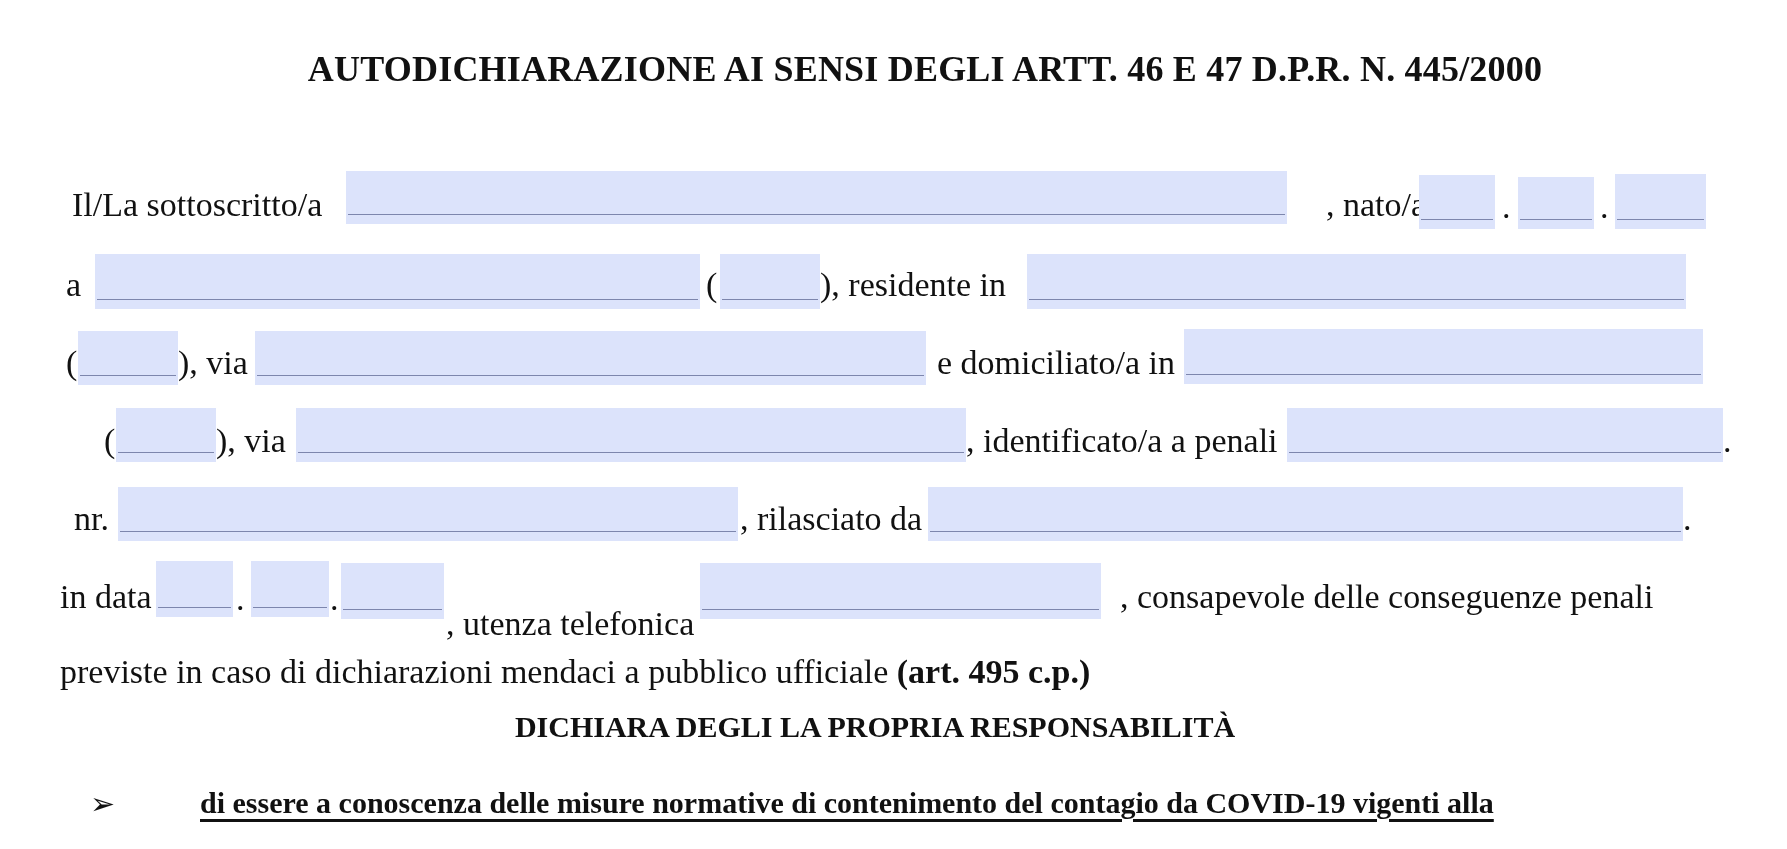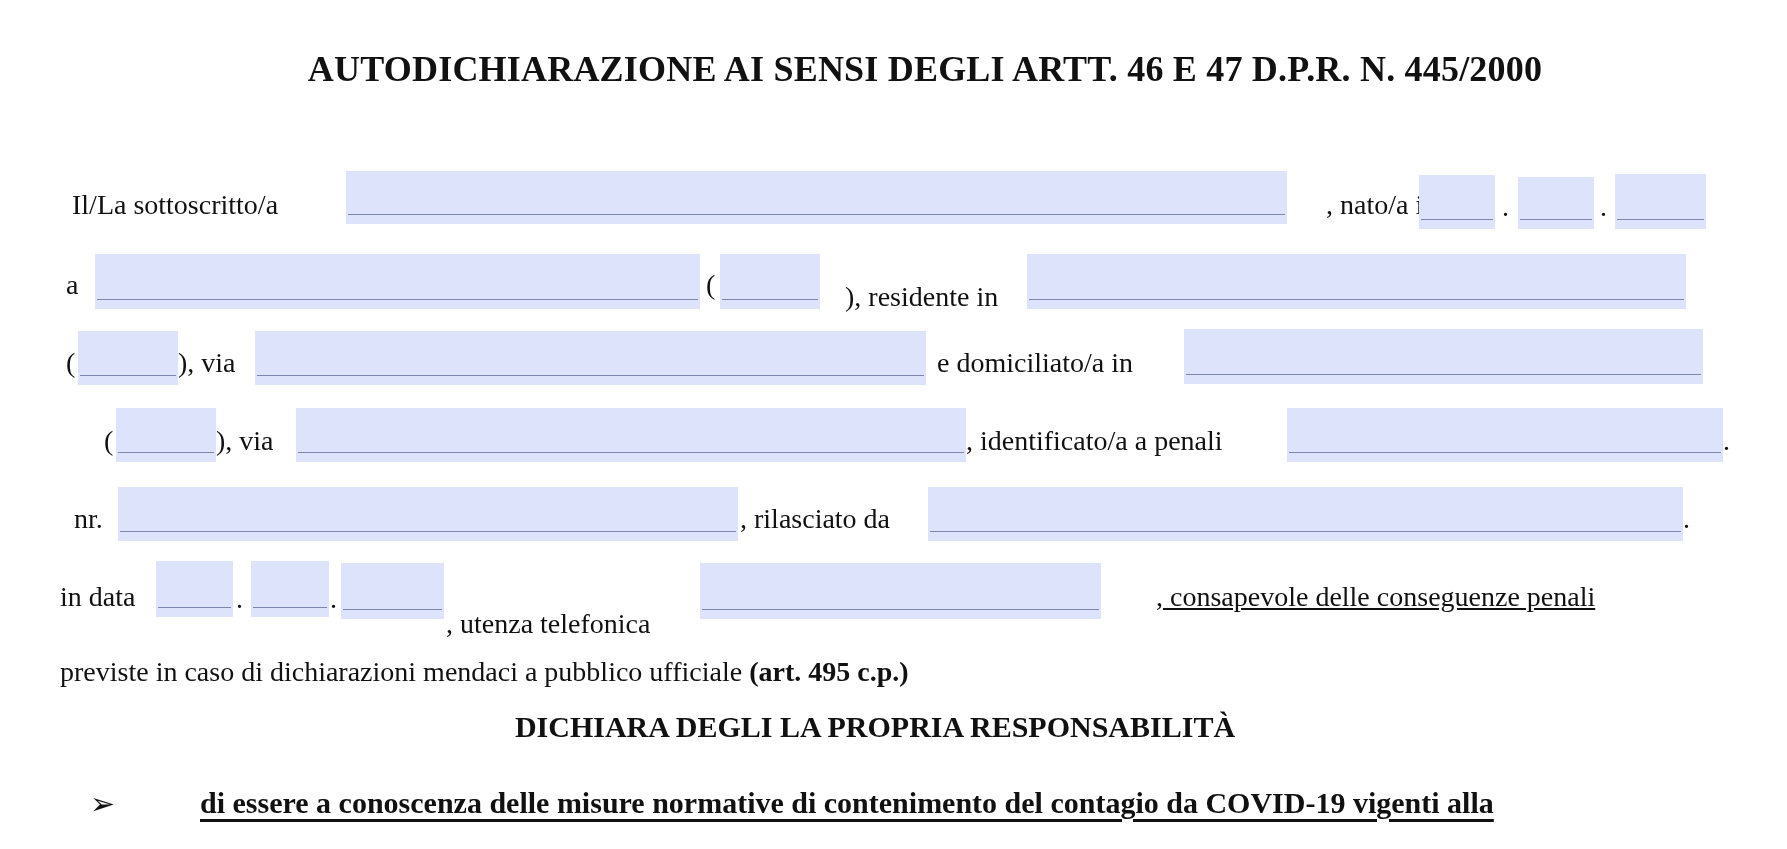--- a/index.html
+++ b/index.html
@@ -2,21 +2,21 @@
 <html><head>
 <meta charset="utf-8">
 <style>
   html, body { margin: 0; padding: 0; }
   body {
     width: 1787px; height: 849px; background: #ffffff; position: relative; overflow: hidden;
     font-family: "Liberation Serif", "DejaVu Serif", serif; color: #111;
   }
   .abs { position: absolute; white-space: nowrap; }
   .title { left: 0; width: 1850px; text-align: center; top: 48px; font-size: 36px; font-weight: bold; letter-spacing: 0.2px; }
-  .txt { font-size: 28px; line-height: 34px; }
+  .txt { font-size: 34px; line-height: 34px; }
   .field {
     position: absolute; background: #dce3fb; box-sizing: border-box;
   }
   .field::after {
     content: ""; position: absolute; left: 2px; right: 2px; bottom: 9px; height: 1.5px; background: #7d86ad;
   }
   .field input {
     width: 100%; height: 100%; border: none; background: transparent; outline: none; padding: 0 6px; box-sizing: border-box;
     font-family: "Liberation Serif", serif; font-size: 26px;
   }
@@ -35,21 +35,21 @@
 <div class="field" style="left:1419px;top:175px;width:76px;height:54px;"><input value="" style=""></div>
 <span class="abs txt" style="left:1502px;top:190px;">.</span>
 <div class="field" style="left:1518px;top:177px;width:76px;height:52px;"><input value="" style=""></div>
 <span class="abs txt" style="left:1600px;top:190px;">.</span>
 <div class="field" style="left:1615px;top:174px;width:91px;height:55px;"><input value="" style=""></div>
 
 <span class="abs txt" style="left:66px;top:268px;">a</span>
 <div class="field" style="left:95px;top:254px;width:605px;height:55px;"><input value="" style=""></div>
 <span class="abs txt" style="left:706px;top:268px;">(</span>
 <div class="field" style="left:720px;top:254px;width:100px;height:55px;"><input value="" style=""></div>
-<span class="abs txt" style="left:845px;top:268px;margin-top:12px;">), residente   in</span>
+<span class="abs txt" style="left:820px;top:268px;">), residente   in</span>
 <div class="field" style="left:1027px;top:254px;width:659px;height:55px;"><input value="" style=""></div>
 
 <span class="abs txt" style="left:66px;top:346px;">(</span>
 <div class="field" style="left:78px;top:331px;width:100px;height:54px;"><input value="" style=""></div>
 <span class="abs txt" style="left:178px;top:346px;">), via</span>
 <div class="field" style="left:255px;top:331px;width:671px;height:54px;"><input value="" style=""></div>
 <span class="abs txt" style="left:937px;top:346px;">e domiciliato/a in</span>
 <div class="field" style="left:1184px;top:329px;width:519px;height:55px;"><input value="" style=""></div>
 
 <span class="abs txt" style="left:104px;top:424px;">(</span>
@@ -67,21 +67,21 @@
 <span class="abs txt" style="left:1683px;top:502px;">.</span>
 
 <span class="abs txt" style="left:60px;top:580px;">in data</span>
 <div class="field" style="left:156px;top:561px;width:77px;height:56px;"><input value="" style=""></div>
 <span class="abs txt" style="left:236px;top:582px;">.</span>
 <div class="field" style="left:251px;top:561px;width:78px;height:56px;"><input value="" style=""></div>
 <span class="abs txt" style="left:330px;top:582px;">.</span>
 <div class="field" style="left:341px;top:563px;width:103px;height:56px;"><input value="" style=""></div>
 <span class="abs txt" style="left:446px;top:607px;">, utenza telefonica</span>
 <div class="field" style="left:700px;top:563px;width:401px;height:56px;"><input value="" style=""></div>
-<span class="abs txt" style="left:1156px;top:580px;text-decoration:underline;">, consapevole delle conseguenze penali</span>
+<span class="abs txt" style="left:1120px;top:580px;">, consapevole delle conseguenze penali</span>
 
 <div class="abs txt" style="left:60px;top:655px;text-align:center;">
   <span>previste in caso di dichiarazioni mendaci a pubblico ufficiale </span><b>(art. 495 c.p.)</b>
 </div>
 
 <div class="abs heading">DICHIARA DEGLI LA PROPRIA RESPONSABILITÀ</div>
 
 <span class="abs bullet">➢</span>
 <span class="abs bullet-text">di essere a conoscenza delle misure normative di contenimento del contagio da COVID-19 vigenti alla</span>
 

